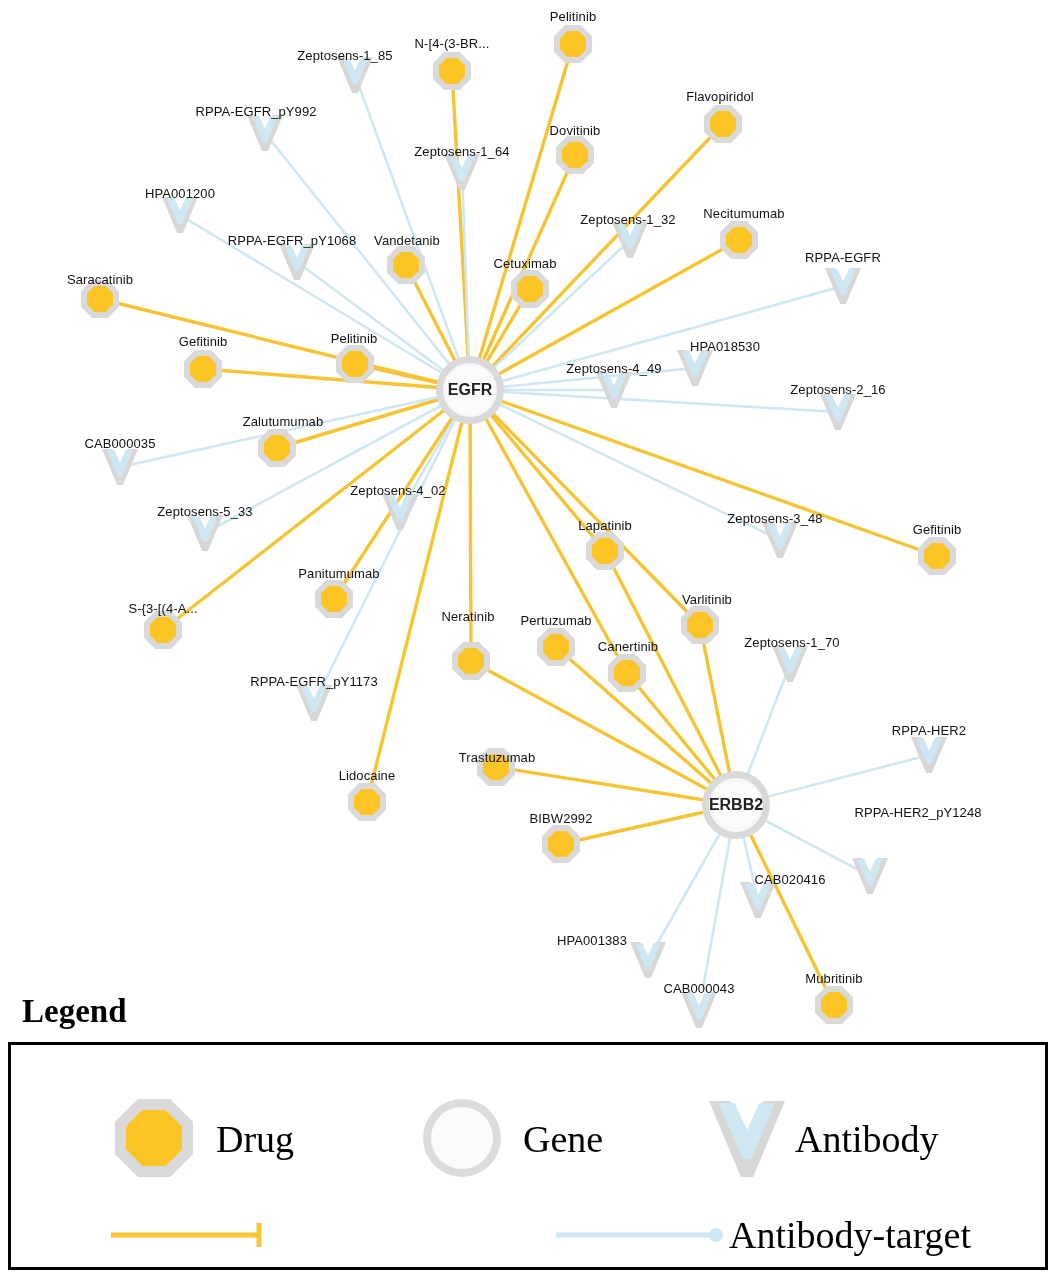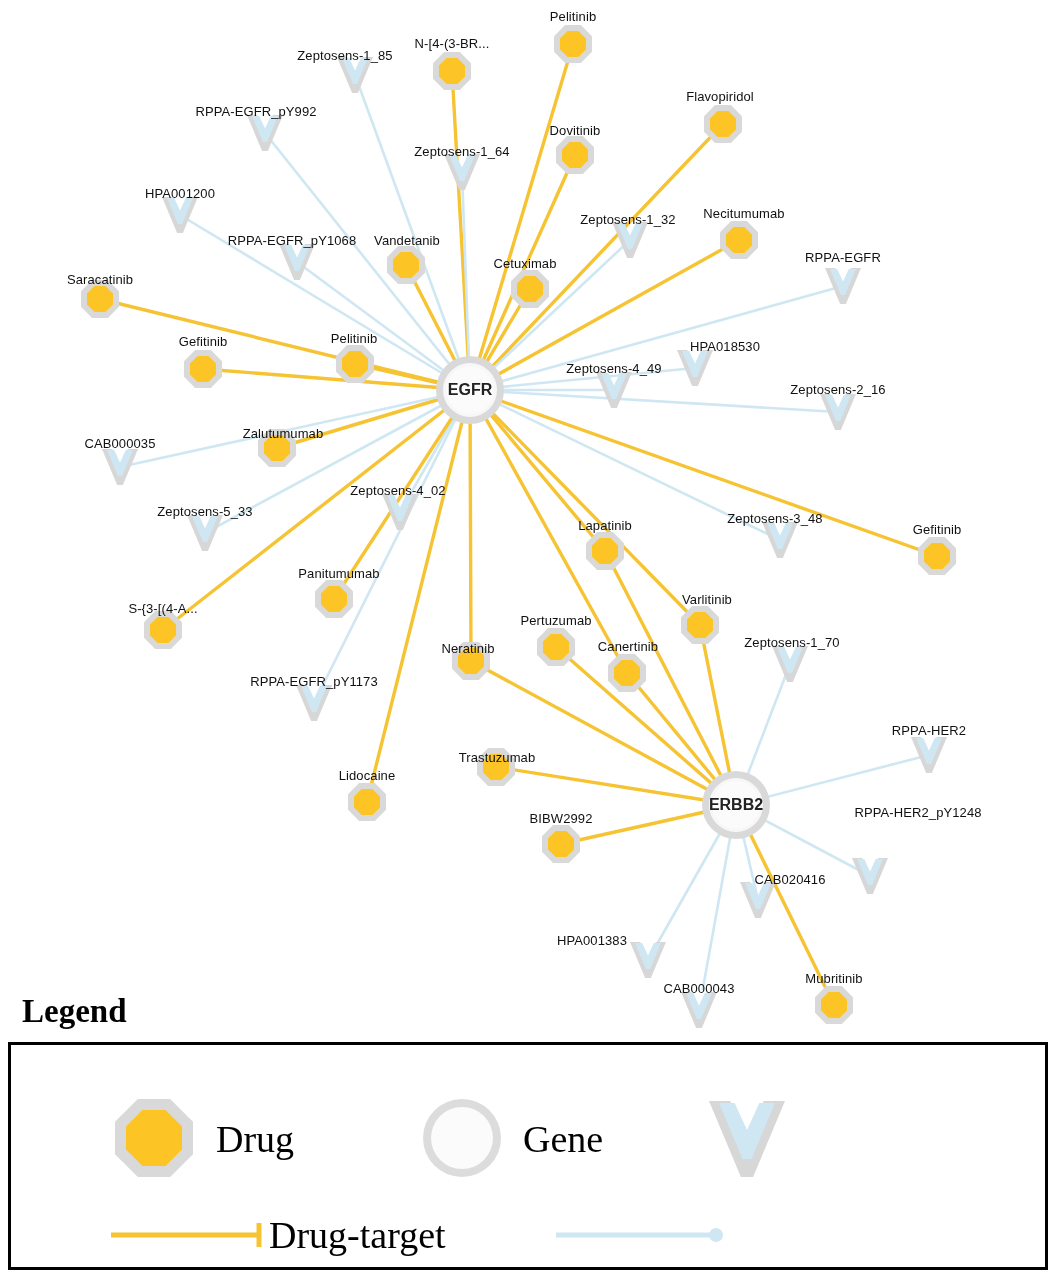--- a/index.html
+++ b/index.html
@@ -303,21 +303,21 @@
         <div class="node-label" style="left: 614px; top: 368px;">Zeptosens-4_49</div>
         <div class="node" style="left: 838px; top: 412px;">
           <div class="node-shape ab-halo"></div>
           <div class="node-shape ab-core" style="margin-top: -4px;"></div>
         </div>
         <div class="node-label" style="left: 838px; top: 389px;">Zeptosens-2_16</div>
         <div class="node" style="left: 277px; top: 448px;">
           <div class="node-shape drug-halo"></div>
           <div class="node-shape drug-core" style="margin-top: 0px;"></div>
         </div>
-        <div class="node-label" style="left: 283px; top: 421px; margin-top: 12px;">Zalutumumab</div>
+        <div class="node-label" style="left: 283px; top: 421px;">Zalutumumab</div>
         <div class="node" style="left: 120px; top: 467px;">
           <div class="node-shape ab-halo"></div>
           <div class="node-shape ab-core" style="margin-top: -4px;"></div>
         </div>
         <div class="node-label" style="left: 120px; top: 443px;">CAB000035</div>
         <div class="node" style="left: 400px; top: 512px;">
           <div class="node-shape ab-halo"></div>
           <div class="node-shape ab-core" style="margin-top: -4px;"></div>
         </div>
         <div class="node-label" style="left: 398px; top: 490px;">Zeptosens-4_02</div>
@@ -358,21 +358,21 @@
         <div class="node-label" style="left: 163px; top: 608px;">S-{3-[(4-A...</div>
         <div class="node" style="left: 556px; top: 647px;">
           <div class="node-shape drug-halo"></div>
           <div class="node-shape drug-core" style="margin-top: 0px;"></div>
         </div>
         <div class="node-label" style="left: 556px; top: 620px;">Pertuzumab</div>
         <div class="node" style="left: 471px; top: 661px;">
           <div class="node-shape drug-halo"></div>
           <div class="node-shape drug-core" style="margin-top: 0px;"></div>
         </div>
-        <div class="node-label" style="left: 468px; top: 648px;">Neratinib</div>
+        <div class="node-label" style="left: 468px; top: 616px;">Neratinib</div>
         <div class="node" style="left: 627px; top: 673px;">
           <div class="node-shape drug-halo"></div>
           <div class="node-shape drug-core" style="margin-top: 0px;"></div>
         </div>
         <div class="node-label" style="left: 628px; top: 646px;">Canertinib</div>
         <div class="node" style="left: 790px; top: 664px;">
           <div class="node-shape ab-halo"></div>
           <div class="node-shape ab-core" style="margin-top: -4px;"></div>
         </div>
         <div class="node-label" style="left: 792px; top: 642px;">Zeptosens-1_70</div>
@@ -452,23 +452,24 @@
     <div class="legend-item" style="left:412px; top:54px;">
       <div class="lg-gene-halo" style="position:absolute;left:0;top:0;"></div>
       <div class="lg-gene-core" style="position:absolute;left:8px;top:8px;"></div>
     </div>
     <div class="legend-text" style="left:512px; top:94px;">Gene</div>
 
     <div class="legend-item" style="left:698px; top:56px;">
       <div class="lg-ab-halo" style="position:absolute;left:0;top:0;"></div>
       <div class="lg-ab-core" style="position:absolute;left:10px;top:2px;"></div>
     </div>
+    <div class="legend-text" style="left:784px; top:94px;">Antibody</div>
 
     <svg width="1034" height="60" style="position:absolute;left:0;top:160px;">
       <line x1="100" y1="30" x2="248" y2="30" stroke="#f6c333" stroke-width="5"></line>
       <line x1="248" y1="18" x2="248" y2="42" stroke="#f6c333" stroke-width="5"></line>
       <line x1="545" y1="30" x2="700" y2="30" stroke="#cfe7f2" stroke-width="5"></line>
       <circle cx="705" cy="30" r="7" fill="#cfe7f2"></circle>
     </svg>
-    <div class="legend-text" style="left:258px; top:190px;">Drug-target</div>
+    <div class="legend-text" style="left:718px; top:190px;">Antibody-target</div>
   </div>
 
 </div>
 
 </body></html>

